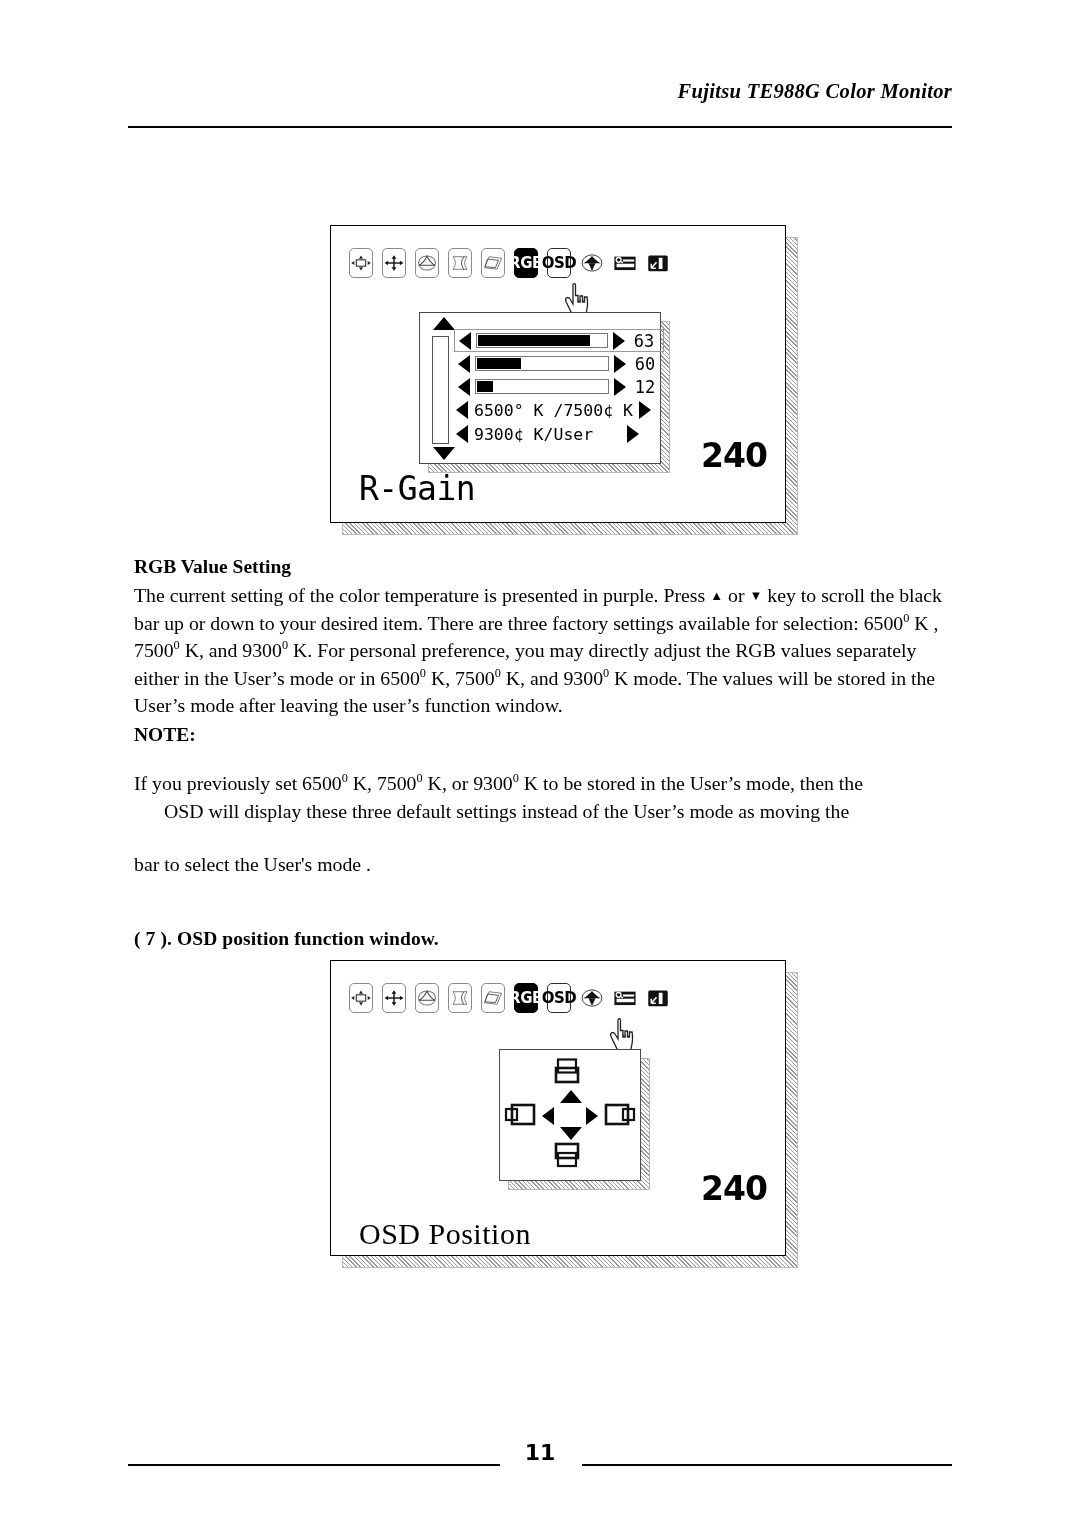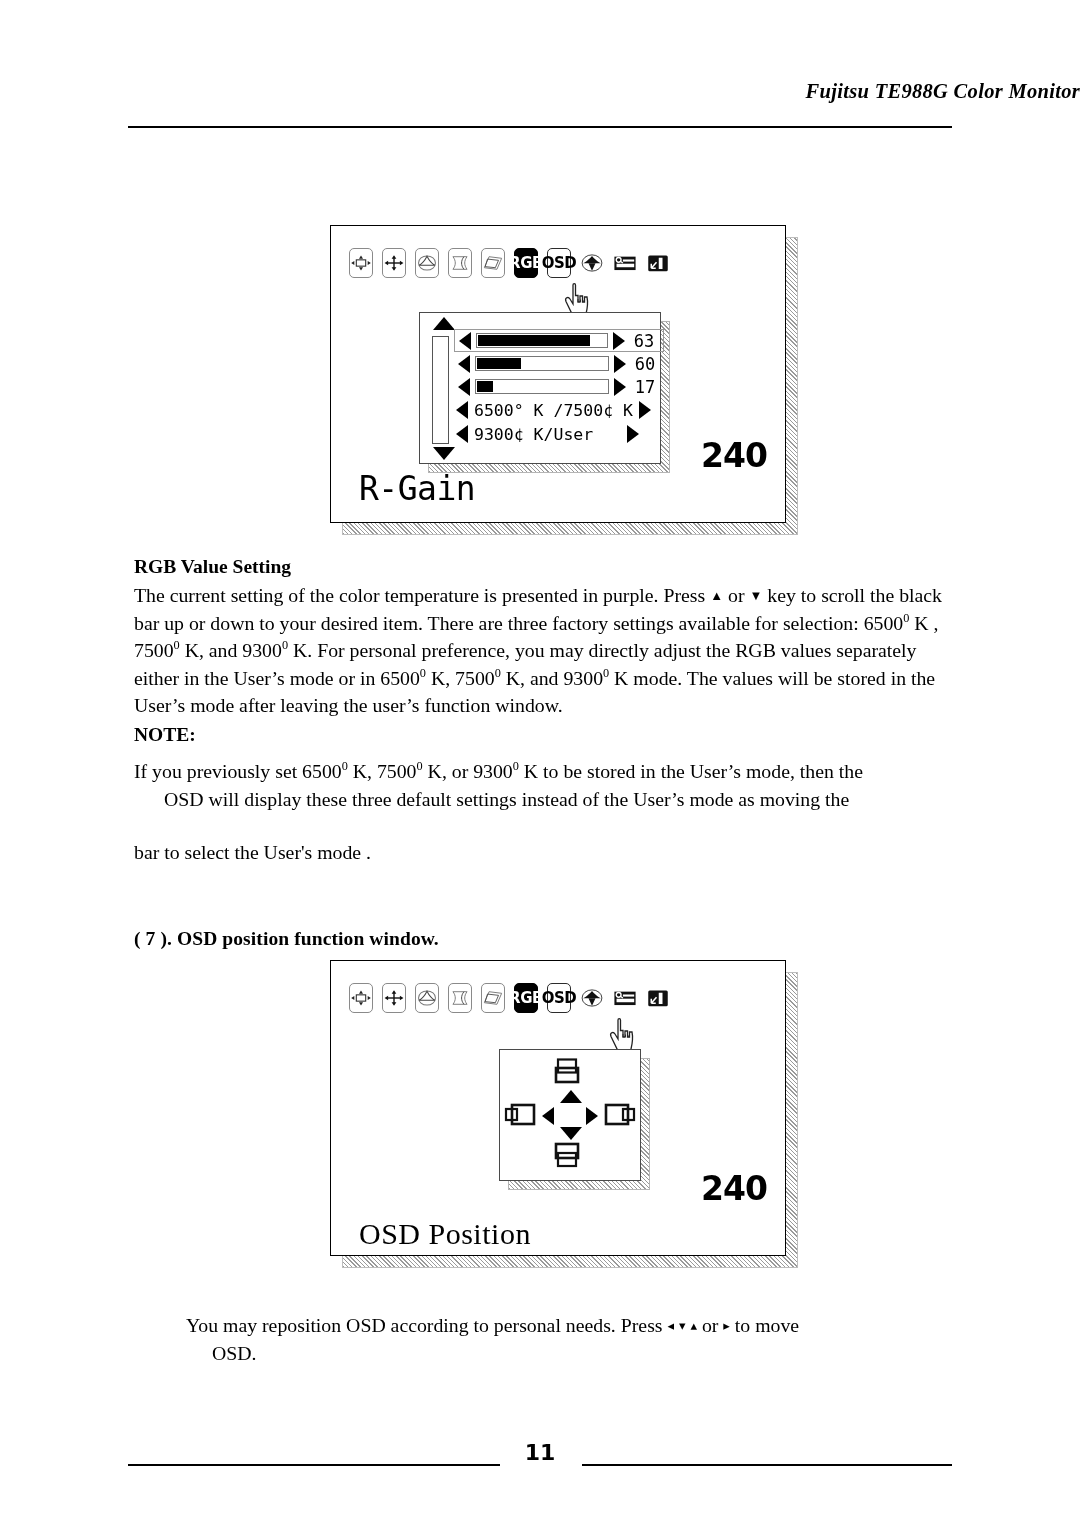--- a/index.html
+++ b/index.html
@@ -10,20 +10,21 @@
     color: #000;
     position: relative;
     overflow: hidden;
   }
 
   
   .page { position: relative; width: 1080px; height: 1528px; }
   .header {
     position: absolute; left: 0; top: 80px; width: 1080px;
     text-align: right;
+    padding-right: 128px;
   }
   .header-title {
     font-weight: bold; font-style: italic; font-size: 20.5px;
     letter-spacing: 0.3px;
   }
   .header-rule {
     position: absolute; left: 128px; top: 126px; width: 824px; height: 0;
     border-top: 2.2px solid #000;
   }
 
@@ -296,21 +297,21 @@
             <div class="row">
               <span class="arr">
                 <span class="tri tri-left" style="position:relative;"></span>
               </span>
               <span class="bar-outer">
                 <span class="bar-fill" style="width:12%;"></span>
               </span>
               <span class="arr">
                 <span class="tri tri-right" style="position:relative;"></span>
               </span>
-              <span class="val">17</span>
+              <span class="val">12</span>
             </div>
 
             <div class="trow">
               <span class="arr">
                 <span class="tri tri-left" style="position:relative;"></span>
               </span>
               <span class="tlabel">6500° K /7500¢ K</span>
               <span class="arr">
                 <span class="tri tri-right" style="position:relative;"></span>
               </span>
@@ -342,21 +343,21 @@
       The current setting of the color temperature is presented in purple. Press <span class="sym">▲</span> or <span class="sym">▼</span> key to scroll
       the black bar up or down to your desired item. There are three factory settings available for
       selection: 6500<sup>0</sup> K , 7500<sup>0</sup> K, and 9300<sup>0</sup> K. For personal preference, you may directly adjust
       the RGB values separately either in the User’s mode or in 6500<sup>0</sup> K, 7500<sup>0</sup> K, and 9300<sup>0</sup> K
       mode. The values will be stored in the User’s mode after leaving the user’s function window.
     </div>
   </div>
 
   <div class="block" style="left:134px; top:724px; width:822px;">
     <div class="subheading">NOTE:</div>
-    <div class="body-text" style="margin-top:12px;">
+    <div class="body-text" style="margin-top:24px;">
       If you previously set 6500<sup>0</sup> K, 7500<sup>0</sup> K, or 9300<sup>0</sup> K to be stored in the User’s mode, then the
       <span class="ind">OSD will display these three default settings instead of the User’s mode as moving the</span>
     </div>
     <div class="body-text" style="margin-top:26px;">bar to select the User's mode .</div>
   </div>
 
   <div class="sec-heading" style="left:134px; top:928px;">( 7 ). OSD position function window.</div>
 
   <div class="osd-wrap" style="left:330px; top:960px; width:456px; height:296px;">
     <div class="osd-shadow"></div>
@@ -473,24 +474,18 @@
 
         </div>
       </div>
 
       <div class="osd-value" style="right:18px; top:208px;">240</div>
       <div class="osd-label serif" style="left:28px; top:256px;">OSD Position</div>
 
     </div>
   </div>
 
-  <div class="block" style="left:186px; top:1312px; width:770px;">
-    <div class="body-text">
-      You may reposition OSD according to personal needs. Press <span class="sym">◂</span> <span class="sym">▾</span> <span class="sym">▴</span> or <span class="sym">▸</span> to move
-    </div>
-    <div class="body-text" style="padding-left:26px;">OSD.</div>
-  </div>
 
   <div class="footer-num">11</div>
   <div class="footer-rule-l"></div>
   <div class="footer-rule-r"></div>
 
 </div>
 
 </body></html>

